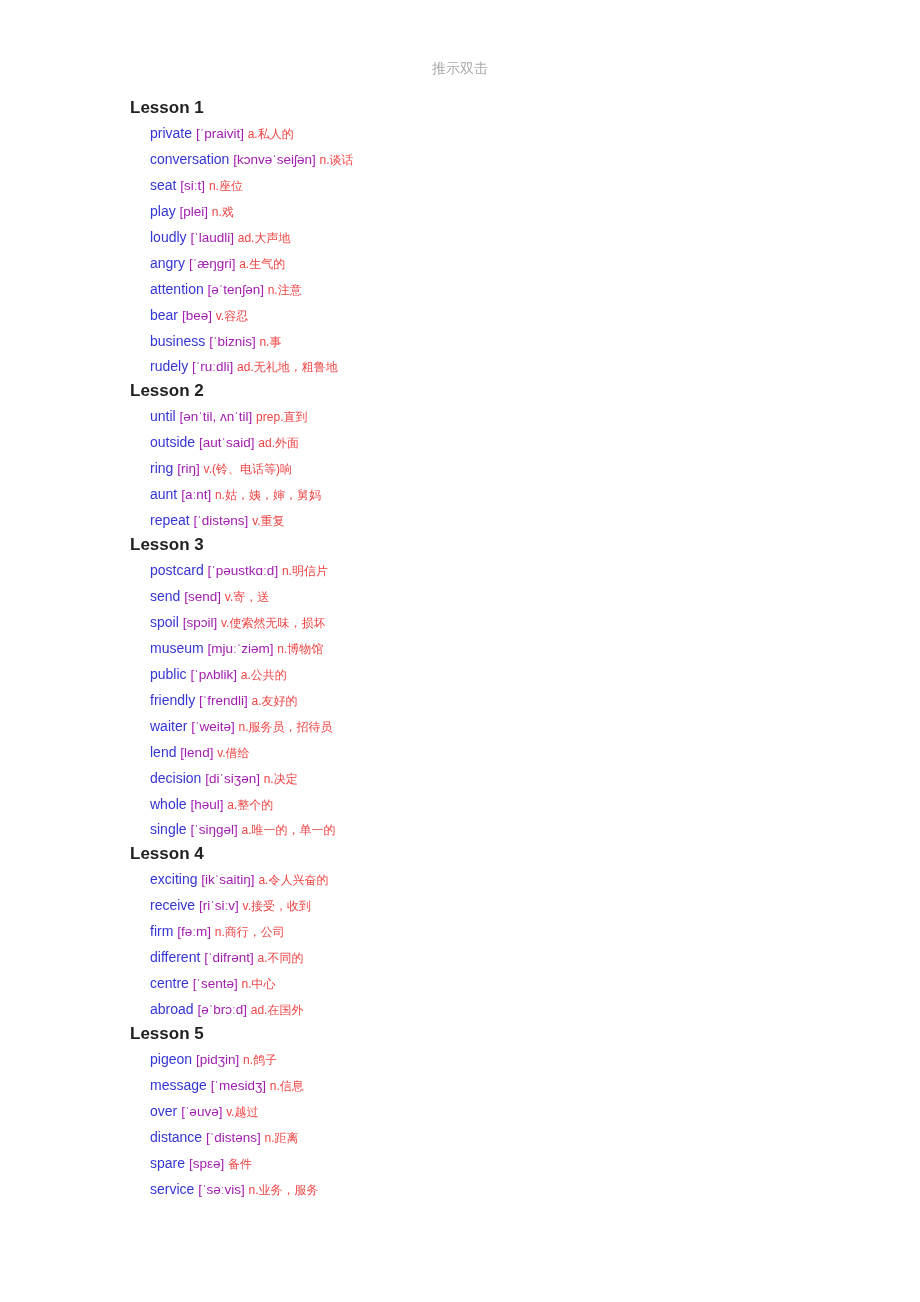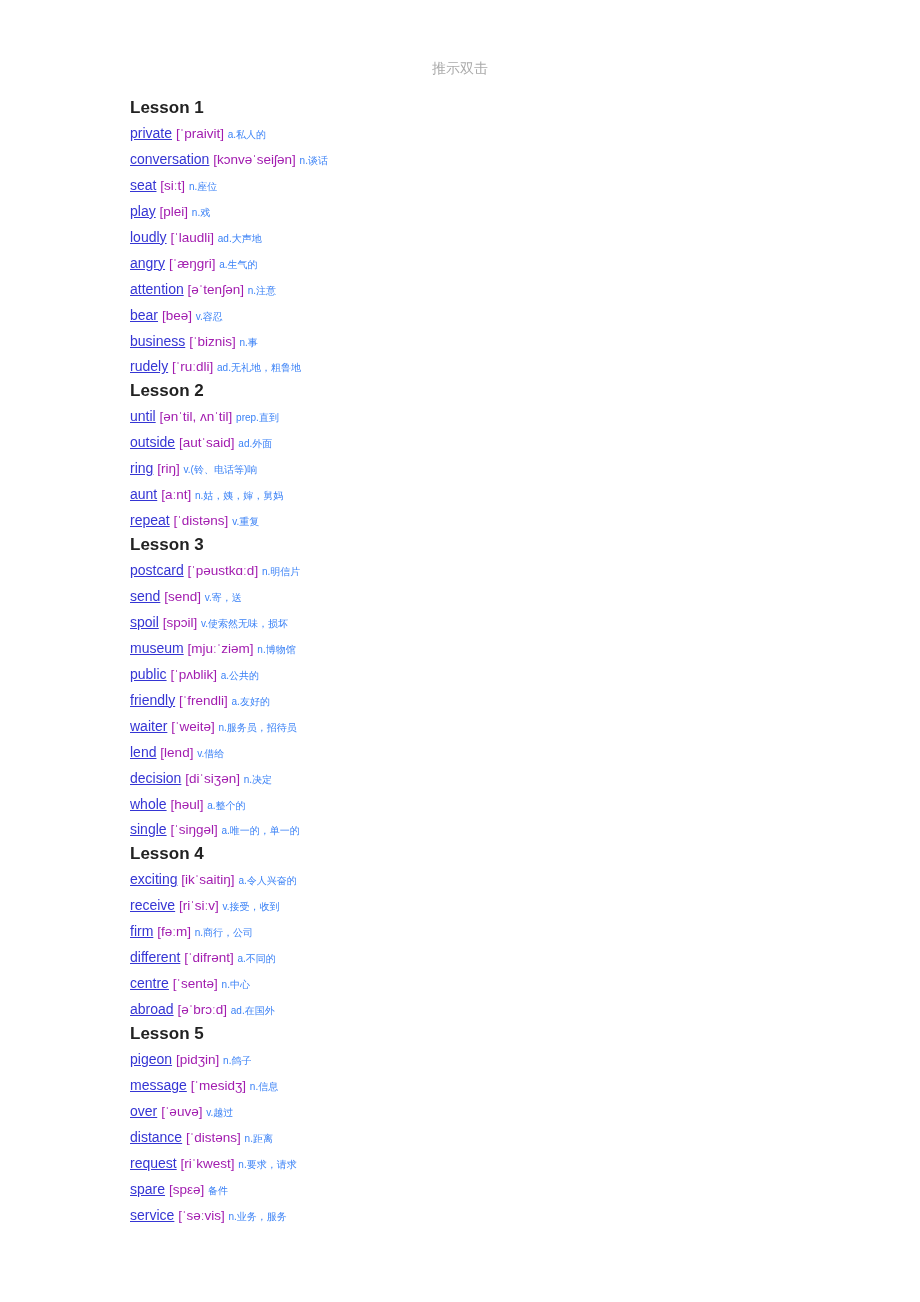--- a/index.html
+++ b/index.html
@@ -29,30 +29,30 @@
       margin-top: 0;
       margin-bottom: 4px;
     }
     .vocab-entry {
       margin: 2px 0;
       line-height: 1.7;
       font-size: 14px;
     }
     .word {
       color: #3535d4;
-      text-decoration: underline;
       cursor: pointer;
+      margin-left: 20px;
     }
     .phonetic {
       color: #a21caf;
       font-size: 13.5px;
     }
     .definition {
-      color: #3b82f6;
-      font-size: 10px;
+      color: #ef4444;
+      font-size: 12px;
     }
   </style>
 </head>
 <body>
 
 <div class="top-label">推示双击</div>
 
 <div id="content">
     <div class="lesson-title">Lesson 1</div>
     <div class="vocab-entry"><span class="word">private</span>  <span class="phonetic">[ˈpraivit] </span><span class="definition">a.私人的</span></div>
@@ -88,16 +88,15 @@
     <div class="vocab-entry"><span class="word">receive</span>  <span class="phonetic">[riˈsiːv] </span><span class="definition">v.接受，收到</span></div>
     <div class="vocab-entry"><span class="word">firm</span>  <span class="phonetic">[fəːm] </span><span class="definition">n.商行，公司</span></div>
     <div class="vocab-entry"><span class="word">different</span>  <span class="phonetic">[ˈdifrənt] </span><span class="definition">a.不同的</span></div>
     <div class="vocab-entry"><span class="word">centre</span>  <span class="phonetic">[ˈsentə] </span><span class="definition">n.中心</span></div>
     <div class="vocab-entry"><span class="word">abroad</span>  <span class="phonetic">[əˈbrɔːd] </span><span class="definition">ad.在国外</span></div>
     <div class="lesson-title">Lesson 5</div>
     <div class="vocab-entry"><span class="word">pigeon</span>  <span class="phonetic">[pidʒin] </span><span class="definition">n.鸽子</span></div>
     <div class="vocab-entry"><span class="word">message</span>  <span class="phonetic">[ˈmesidʒ] </span><span class="definition">n.信息</span></div>
     <div class="vocab-entry"><span class="word">over</span>  <span class="phonetic">[ˈəuvə] </span><span class="definition">v.越过</span></div>
     <div class="vocab-entry"><span class="word">distance</span>  <span class="phonetic">[ˈdistəns] </span><span class="definition">n.距离</span></div>
-    <div class="vocab-entry"><span class="word">request</span>  <span class="phonetic">[riˈkwest] </span><span class="definition">n.要求，请求</span></div>
     <div class="vocab-entry"><span class="word">spare</span>  <span class="phonetic">[spεə] </span><span class="definition">备件</span></div>
     <div class="vocab-entry"><span class="word">service</span>  <span class="phonetic">[ˈsəːvis] </span><span class="definition">n.业务，服务</span></div>
   </div>
 
 </body></html>

